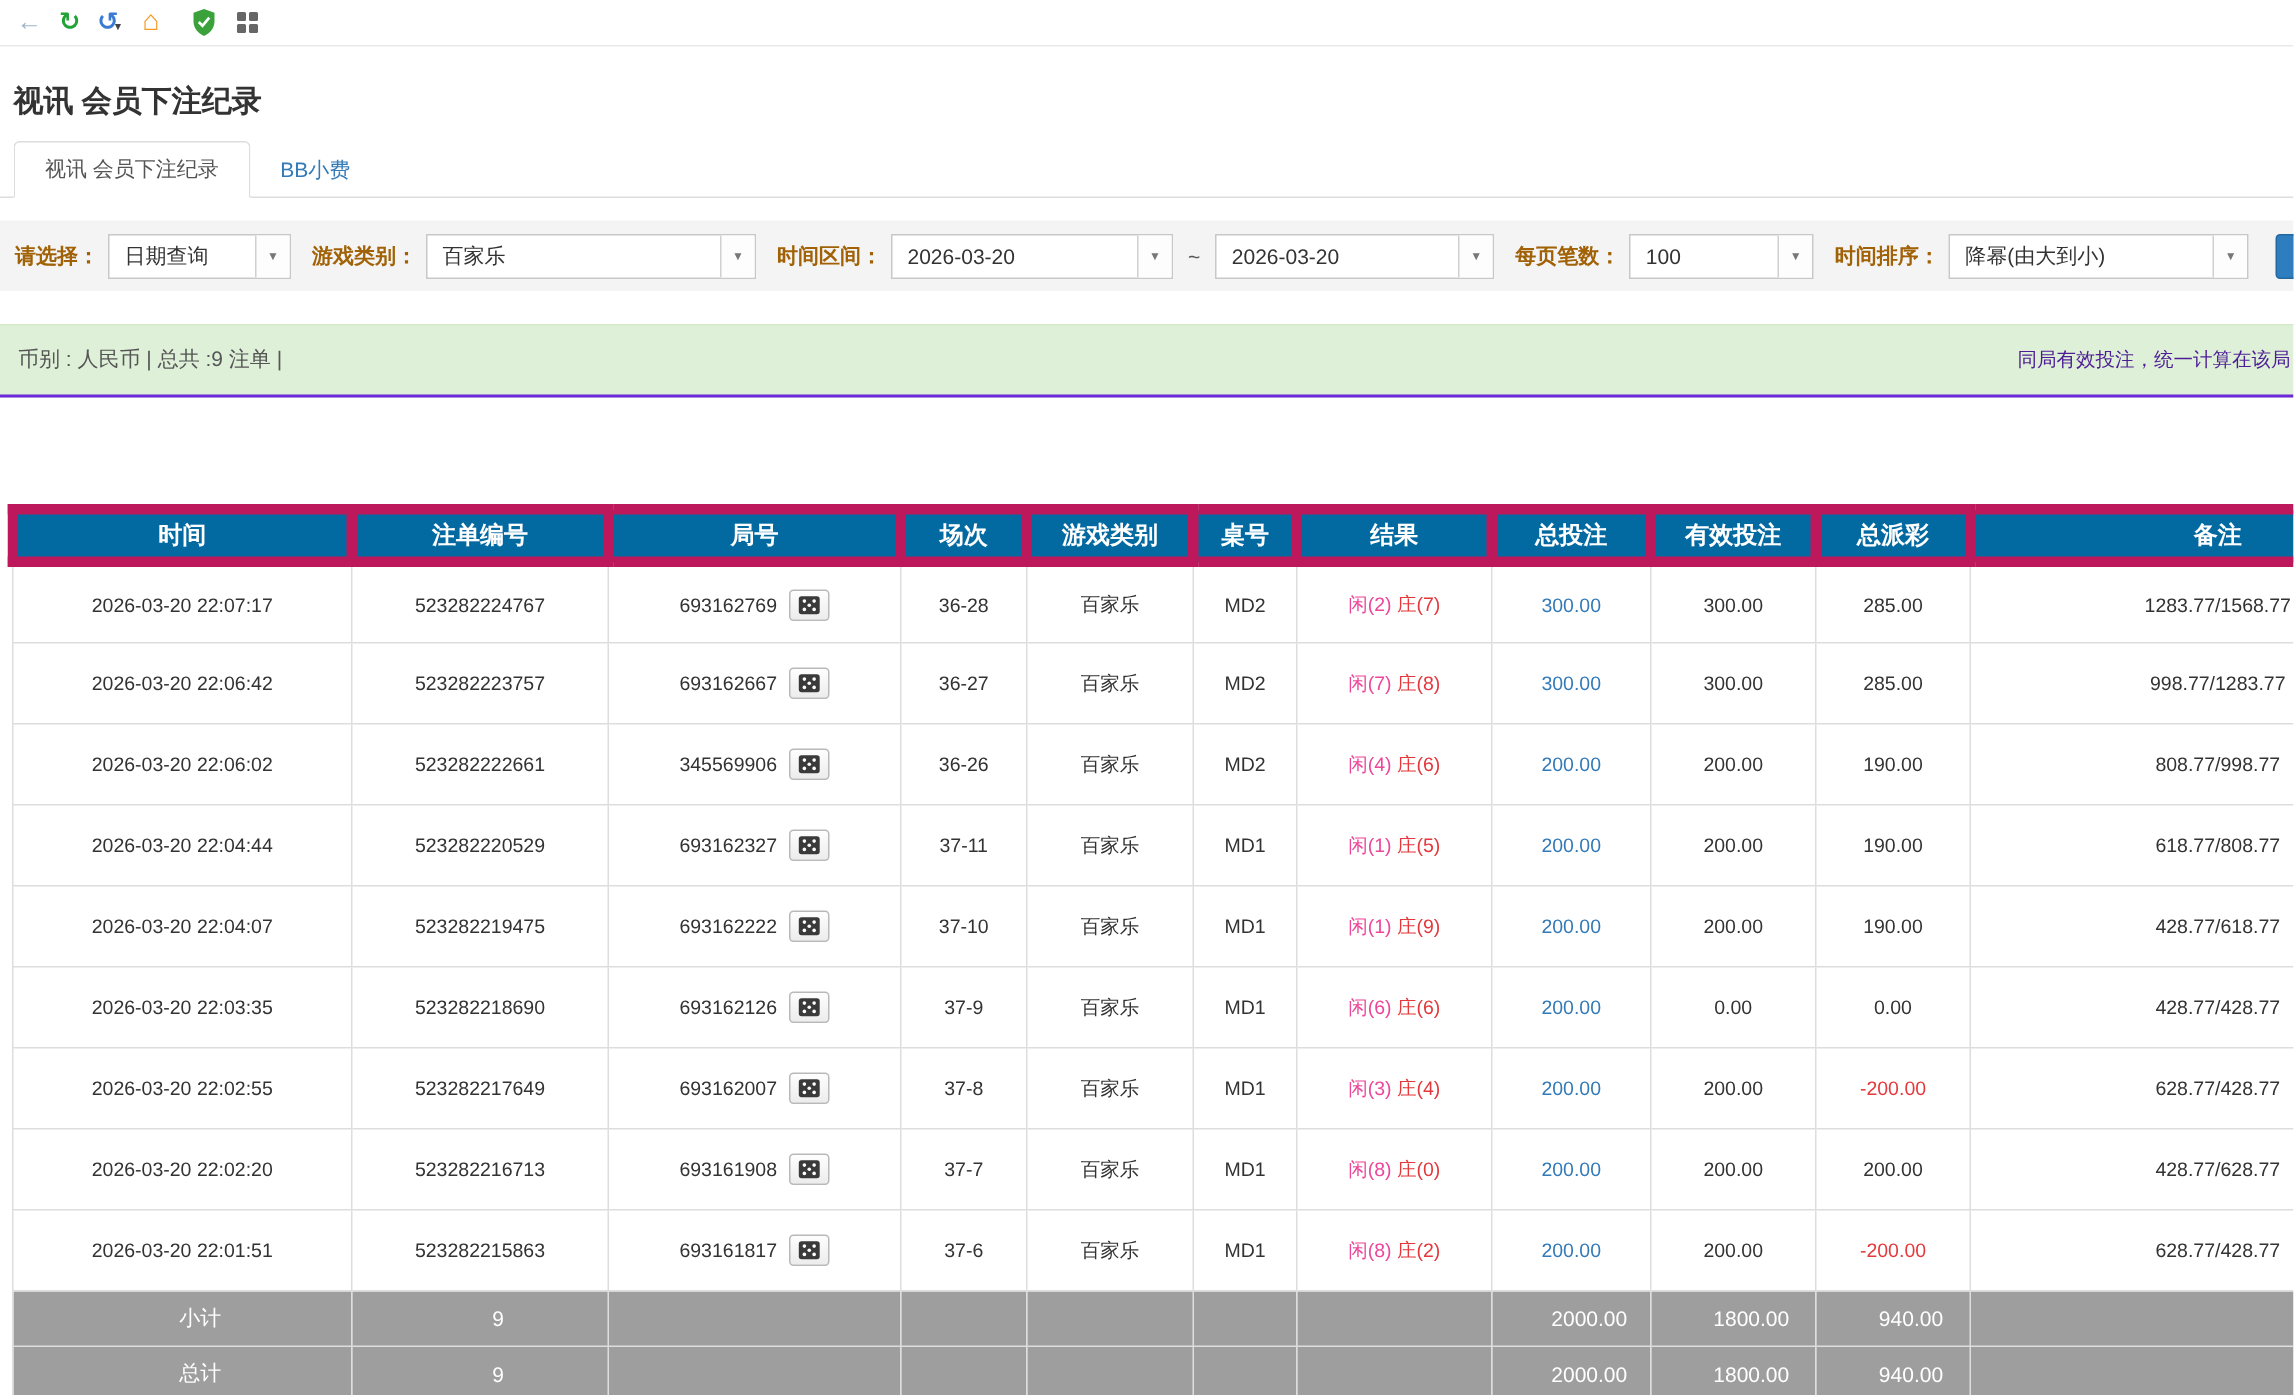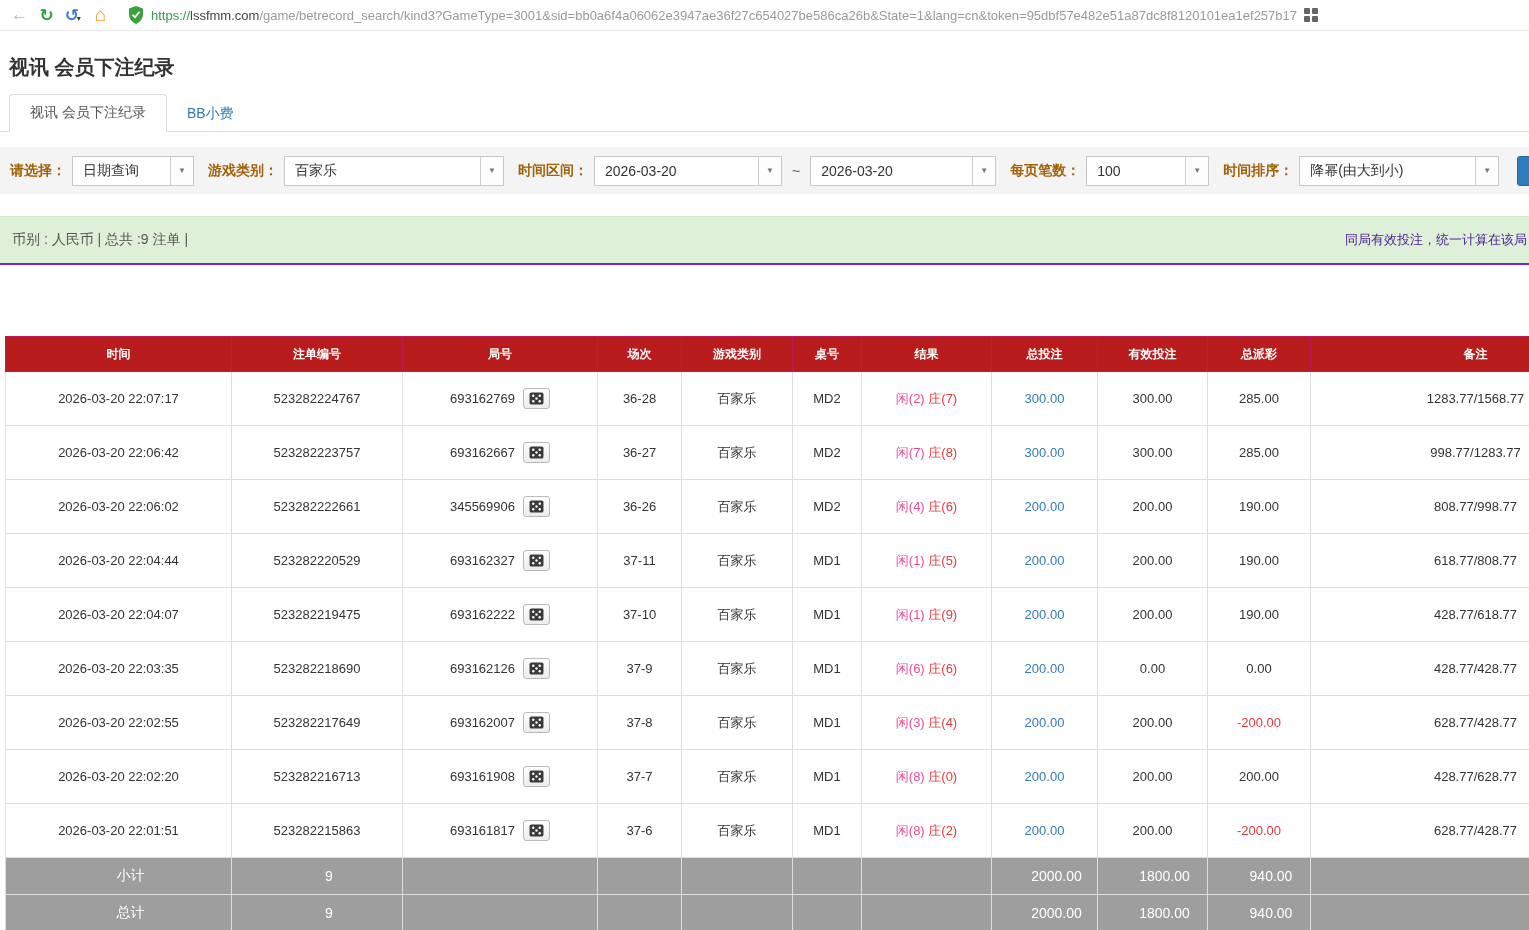--- a/index.html
+++ b/index.html
@@ -41,21 +41,21 @@
   .go-btn { position:absolute; left:1517px; top:9px; width:54px; height:30px; background:#2d7dbf; border:1px solid #2568a0; border-radius:3px; cursor:pointer; }
 
   
   .summary-bar { height:49px; background:#dff0d8; border-top:1px solid #d6e9c6; border-bottom:2px solid #6d28d9; margin-top:22px; display:flex; align-items:center; justify-content:space-between; padding:0 2px 0 12px; overflow:hidden; }
   .summary-left { font-size:14px; color:#555; white-space:nowrap; }
   .summary-right { font-size:13px; color:#4c1d95; white-space:nowrap; }
 
   
   .table-wrap { margin:71px 0 0 5px; width:1524px; overflow:hidden; }
   table.bet-table { border-collapse:collapse; table-layout:fixed; width:1635px; }
-  .bet-table th { background:#b91c1c; color:#fff; font-size:12px; font-weight:bold; height:35px; border:1px solid #be185d; text-align:center; }
+  .bet-table th { background:#0369a1; color:#fff; font-size:16px; font-weight:bold; height:35px; border:7px solid #be185d; text-align:center; }
   .bet-table td { height:54px; border:1px solid #ddd; text-align:center; font-size:13px; color:#333; background:#fff; }
   .round-cell { display:inline-flex; align-items:center; }
   .round-btn { display:inline-flex; align-items:center; justify-content:center; margin-left:8px; padding:3px 5px; border:1px solid #b9b9b9; border-radius:3px; background:linear-gradient(#fefefe,#ececec); cursor:pointer; }
   .res-player { color:#ec4899;text-align:center; }
   .res-banker { color:#e4393c; }
   .bet-link { color:#337ab7; cursor:pointer; }
   td.neg { color:#e4393c; }
   .bet-table tfoot td { background:#9e9e9e; color:#fff; font-size:14px; height:37px;padding-left:24px; }
 </style>
 </head>
@@ -64,21 +64,20 @@
 <div class="browser-bar">
   <div class="nav-btn back-ic">←</div>
   <div class="nav-btn reload-ic">↻</div>
   <div class="nav-btn undo-ic">↺<span class="undo-caret">▼</span></div>
   <div class="nav-btn home-ic">⌂</div>
   <div class="addr">
     <svg width="16" height="18" viewBox="0 0 16 18">
       <path d="M8 0 L15 2.5 V8 C15 13 12 16 8 18 C4 16 1 13 1 8 V2.5 Z" fill="#3ba13b"></path>
       <path d="M4.5 8.7 L7 11.2 L11.5 5.7" stroke="#fff" stroke-width="1.8" fill="none"></path>
     </svg>
-    <span class="url"><span class="scheme">https://</span><span class="domain">lssfmm.com</span><span class="path">/game/betrecord_search/kind3?GameType=3001&amp;sid=bb0a6f4a06062e3947ae36f27c654027be586ca26b&amp;State=1&amp;lang=cn&amp;token=95dbf57e482e51a87dc8f8120101ea1ef257b17</span></span>
     <svg class="ext-ic" width="16" height="16" viewBox="0 0 16 16">
       <rect x="1" y="1" width="6" height="6" rx="1" fill="#666"></rect>
         <rect x="9" y="1" width="6" height="6" rx="1" fill="#666"></rect>
       <rect x="1" y="9" width="6" height="6" rx="1" fill="#666"></rect>
         <rect x="9" y="9" width="6" height="6" rx="1" fill="#666"></rect>
     </svg>
   </div>
 </div>
 
 <div class="page-title">视讯 会员下注纪录</div>

